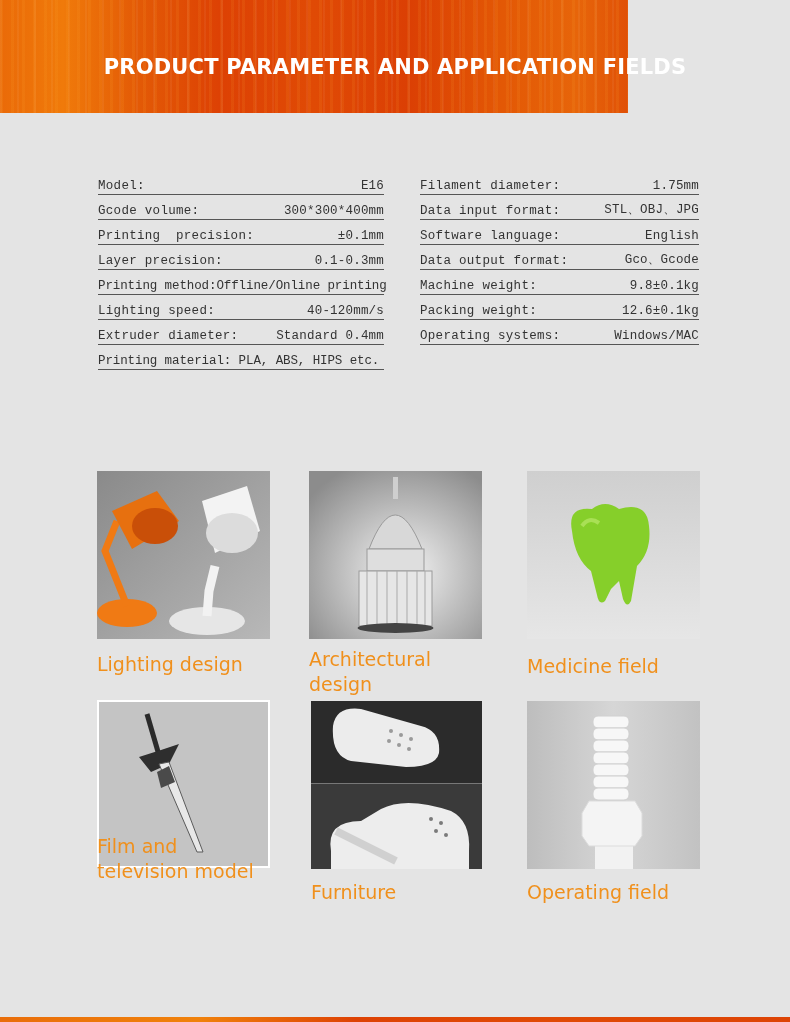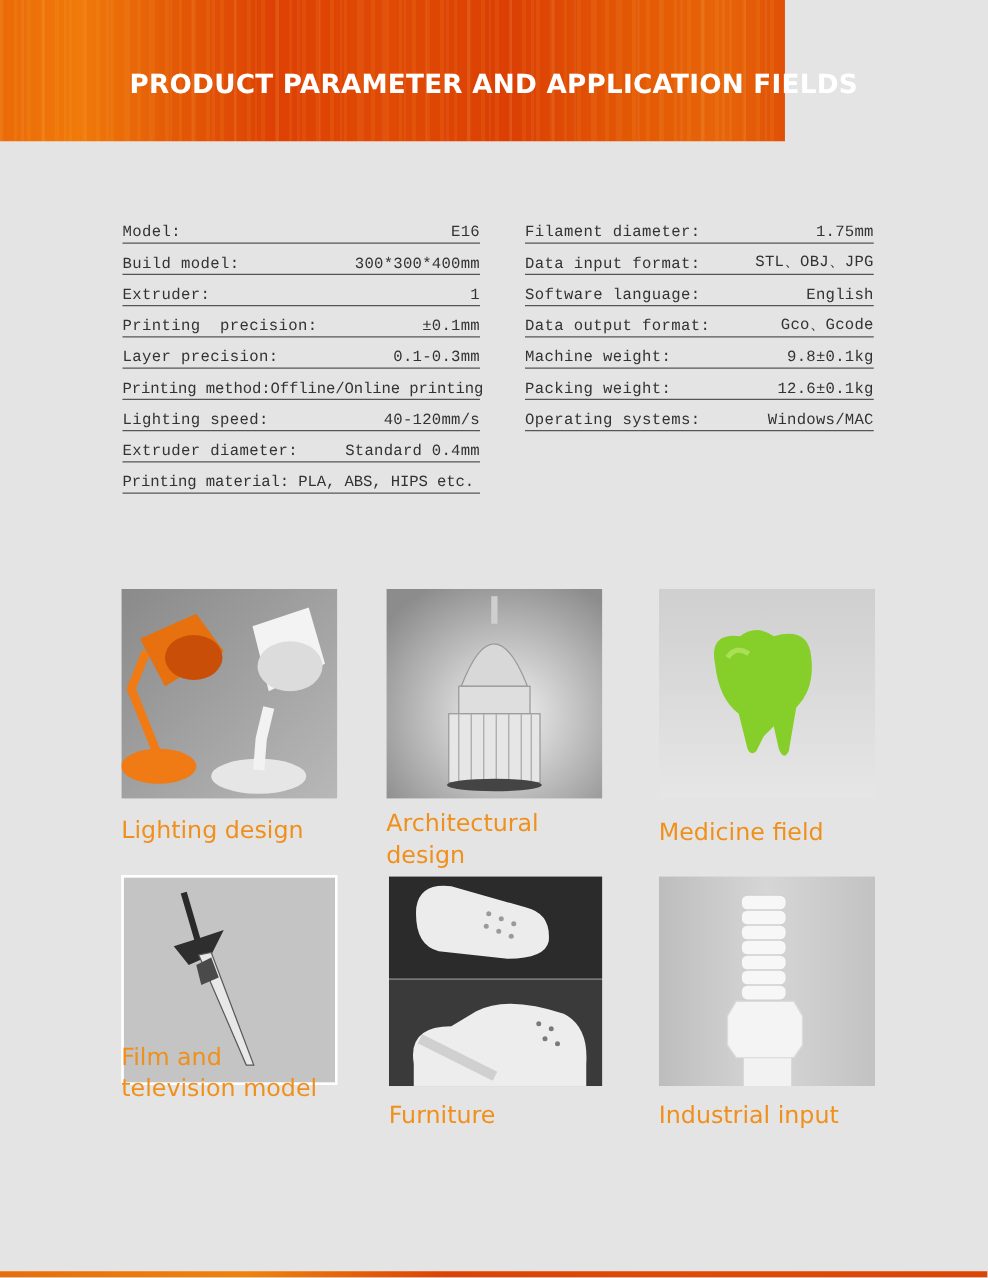--- a/index.html
+++ b/index.html
@@ -48,26 +48,22 @@
   <div class="banner-title">PRODUCT PARAMETER AND APPLICATION FIELDS</div>
 </div>
 
 <div class="specs">
   <div class="col left">
     <div class="row">
         <span class="k">Model:</span>
         <span class="v">E16</span>
       </div>
     <div class="row">
-        <span class="k">Build model:</span>
+        <span class="k">Gcode volume:</span>
         <span class="v">300*300*400mm</span>
-      </div>
-    <div class="row">
-        <span class="k">Extruder:</span>
-        <span class="v">1</span>
       </div>
     <div class="row">
         <span class="k" style="white-space:pre">Printing  precision:</span>
         <span class="v">±0.1mm</span>
       </div>
     <div class="row">
         <span class="k">Layer precision:</span>
         <span class="v">0.1-0.3mm</span>
       </div>
     <div class="row" style="letter-spacing:-0.2px">
@@ -255,17 +251,17 @@
           <rect x="66" y="15" width="36" height="12" rx="5"></rect>
           <rect x="66" y="27" width="36" height="12" rx="5"></rect>
           <rect x="66" y="39" width="36" height="12" rx="5"></rect>
           <rect x="66" y="51" width="36" height="12" rx="5"></rect>
           <rect x="66" y="63" width="36" height="12" rx="5"></rect>
           <rect x="66" y="75" width="36" height="12" rx="5"></rect>
           <rect x="66" y="87" width="36" height="12" rx="5"></rect>
         </g>
       </svg>
     </div>
-    <div class="caption" style="left:527px; top:880px; width:173px;">Industrial input</div>
+    <div class="caption" style="left:527px; top:880px; width:173px;">Operating field</div>
   </div>
 </div>
 
 <div class="bottom-bar"></div>
 
 </body></html>

